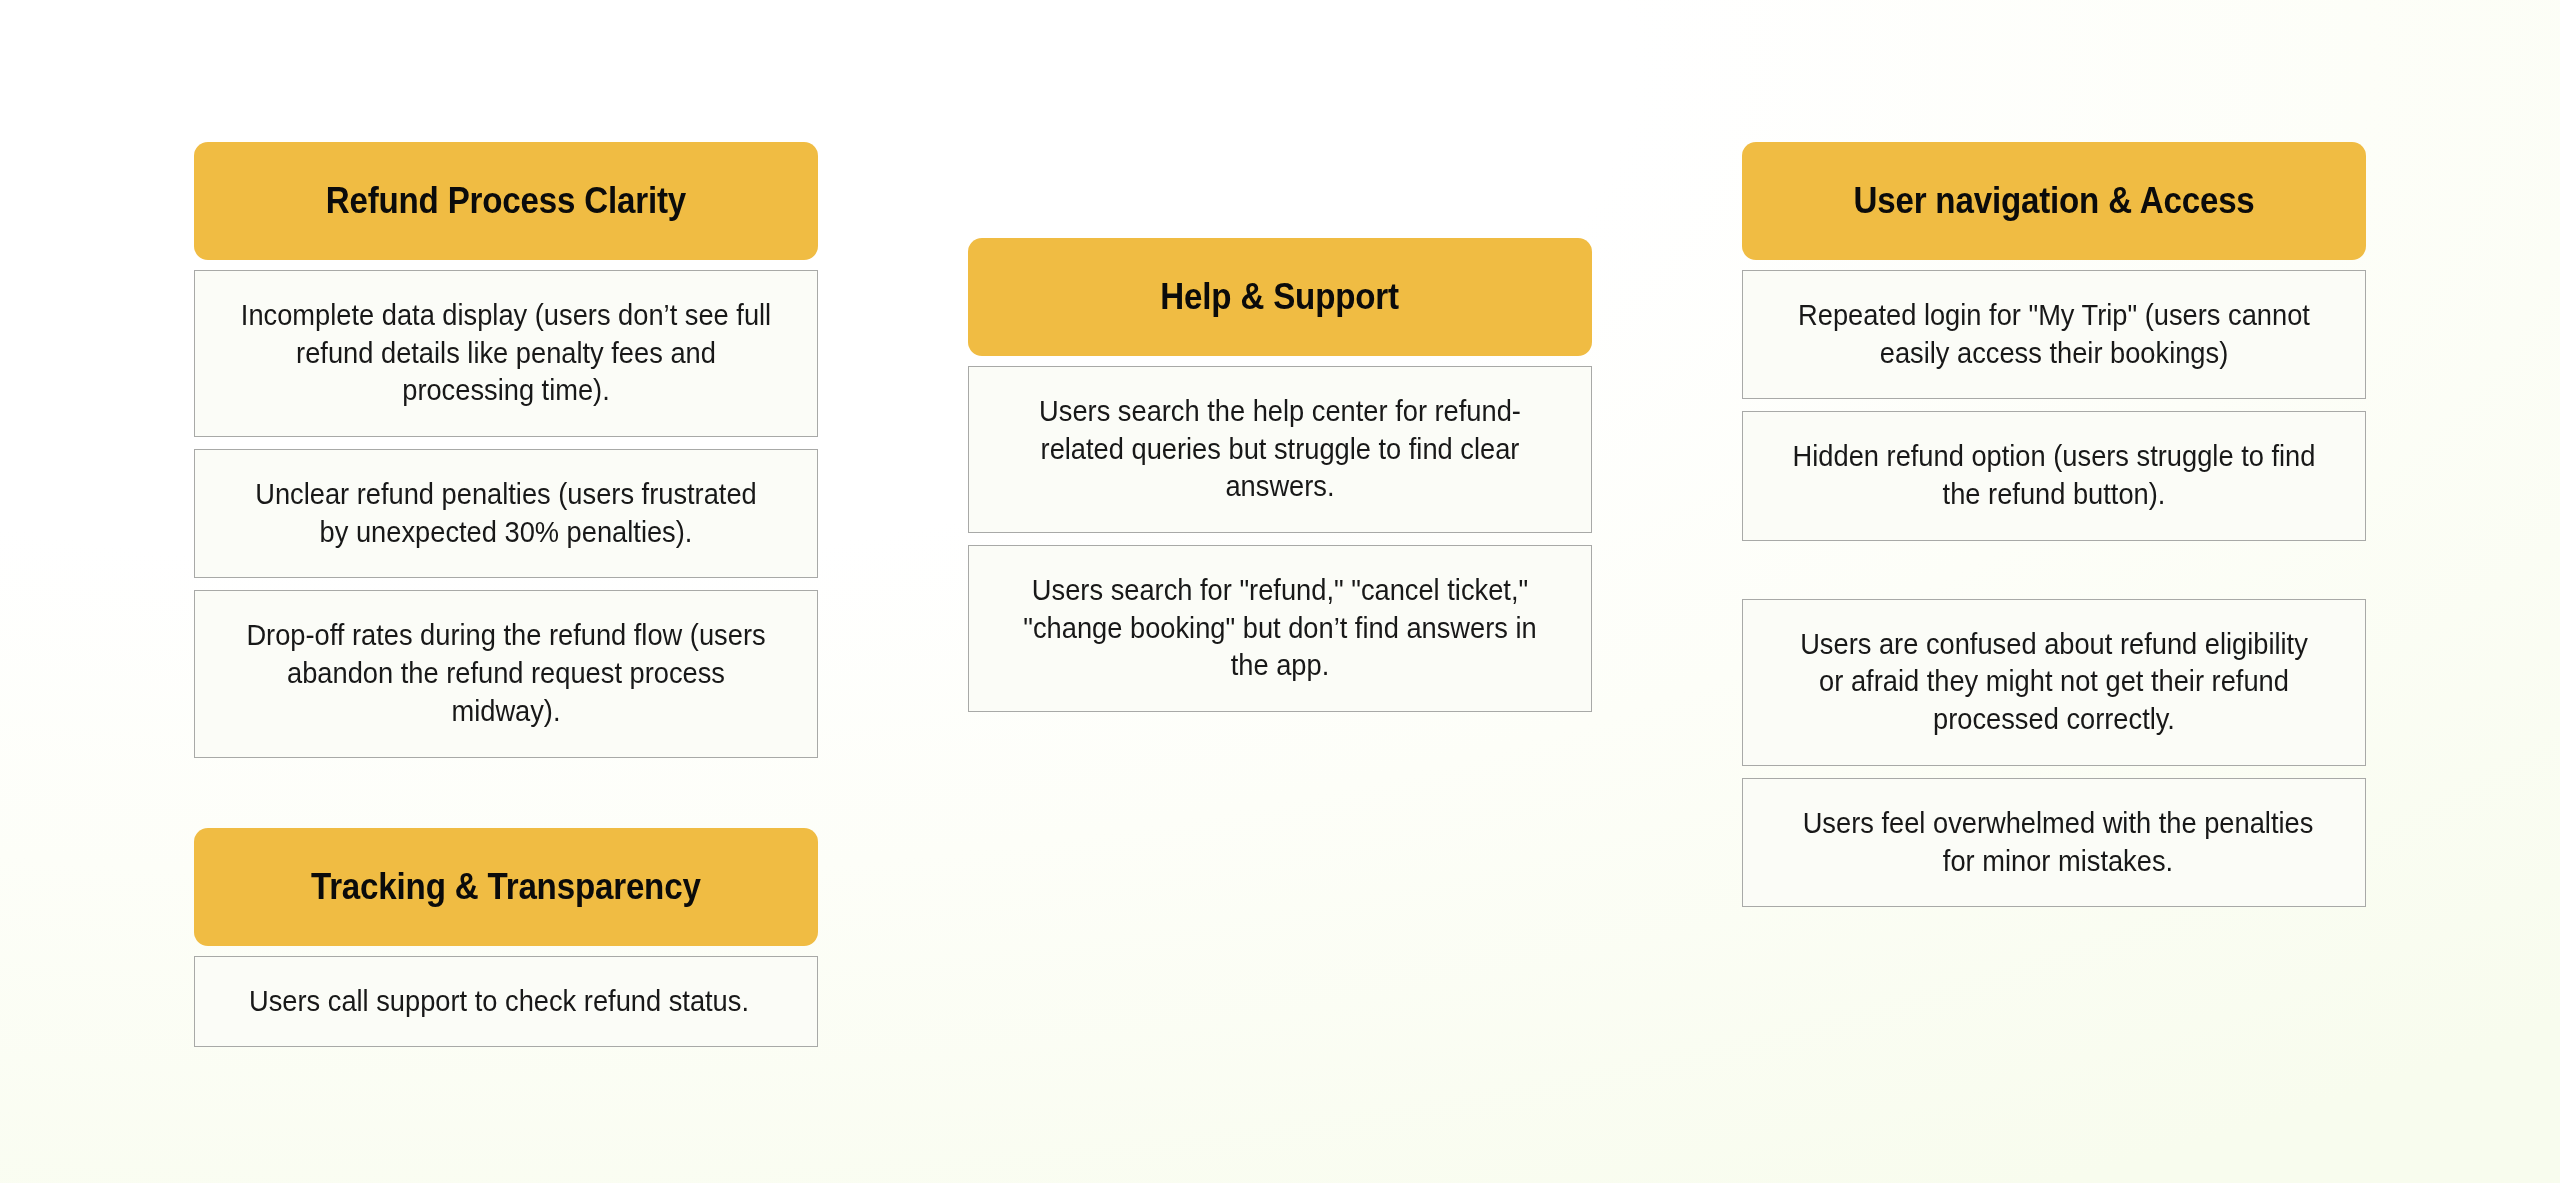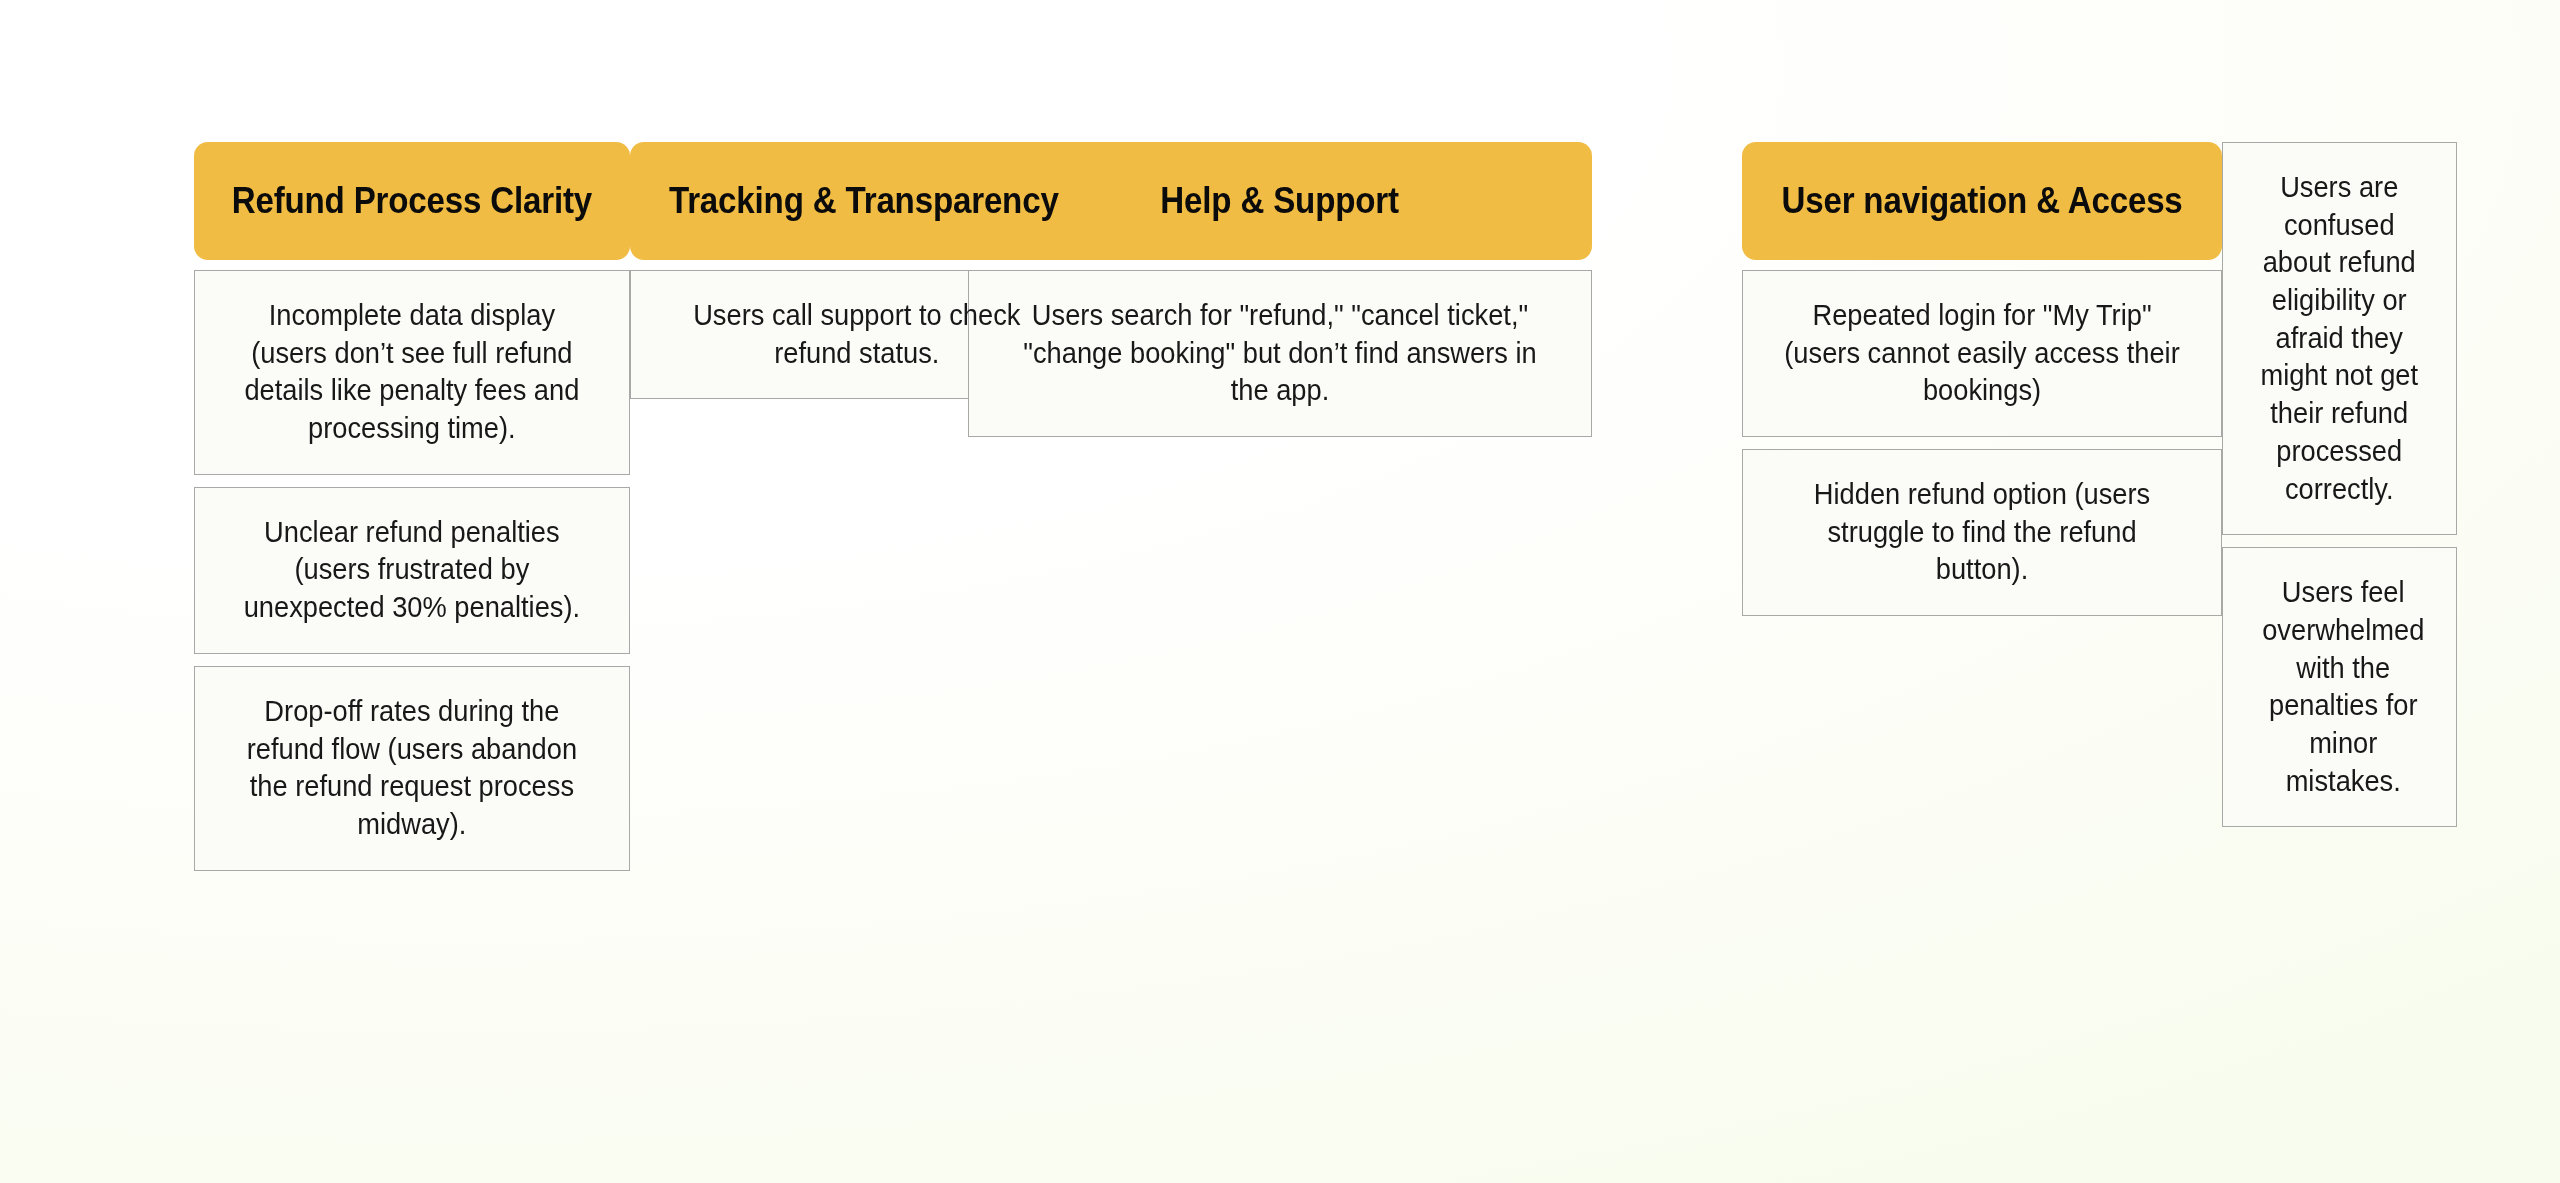--- a/index.html
+++ b/index.html
@@ -35,20 +35,21 @@
     display: flex;
     justify-content: flex-start;
     align-items: flex-start;
     gap: 150px;
     padding-left: 194px;
     box-sizing: border-box;
   }
   .column {
     width: 624px;
     display: flex;
+    flex-direction: column;
     flex: 0 0 624px;
   }
 
   
   .group { display: block; }
 
   .group-header {
     background: #f0bc43;
     border-radius: 14px;
     min-height: 118px;
@@ -139,20 +140,23 @@
     <div class="column">
 
 
       <div class="group-gap-lg"></div>
 
       <div class="group">
         <div class="group-header" style="background: rgb(240, 188, 67);">
           <span class="group-header-title" style="color: rgb(11, 11, 11);">Help &amp; Support</span>
         </div>
         <div class="note-card" style="background: rgb(251, 252, 247); border-color: rgb(168, 169, 167);">
+          <span class="note-card-text" style="color: rgb(24, 24, 24);">Users search the help center for refund-related queries but struggle to find clear answers.</span>
+        </div>
+        <div class="note-card" style="background: rgb(251, 252, 247); border-color: rgb(168, 169, 167);">
           <span class="note-card-text" style="color: rgb(24, 24, 24);">Users search for "refund," "cancel ticket," "change booking" but don’t find answers in the app.</span>
         </div>
       </div>
 
     </div>
 
     <div class="column">
 
       <div class="group">
         <div class="group-header" style="background: rgb(240, 188, 67);">

